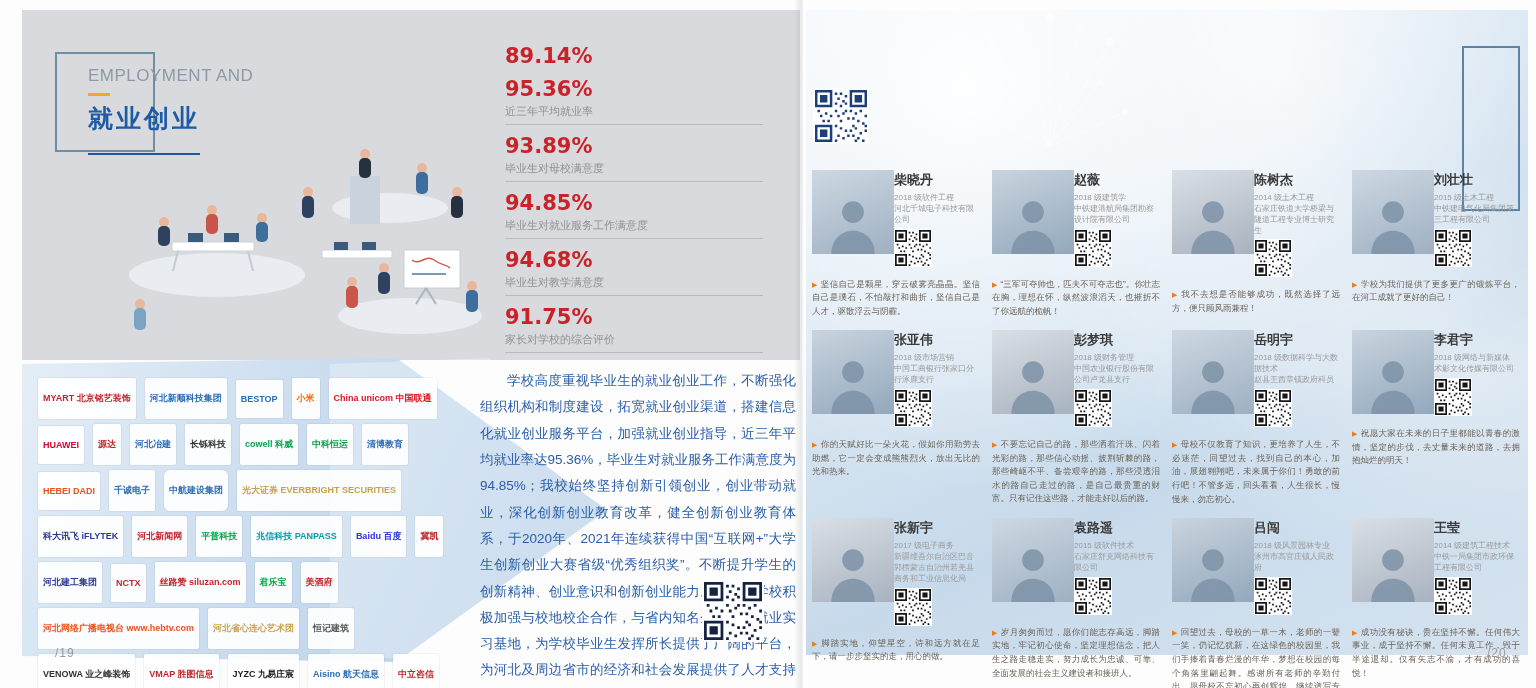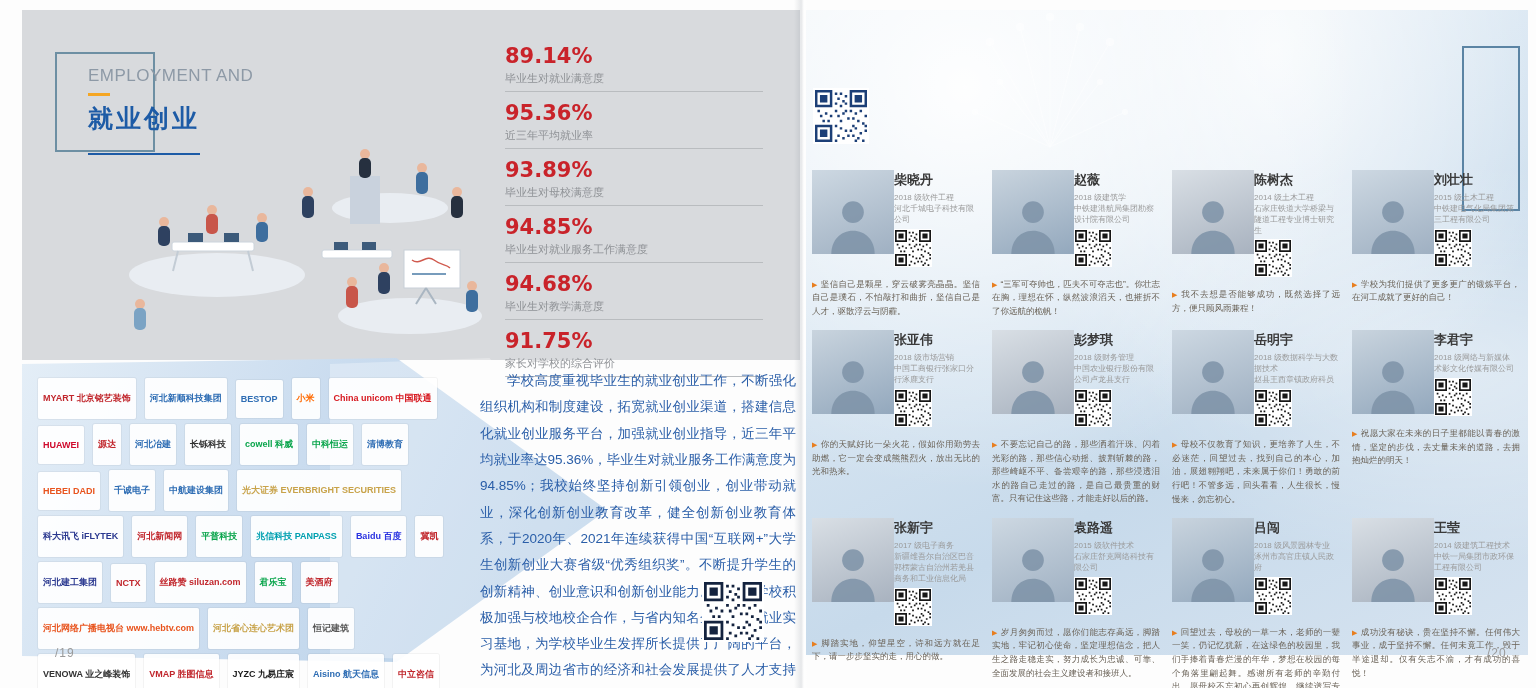--- a/index.html
+++ b/index.html
@@ -177,21 +177,20 @@
       </g>
       <rect x="210" y="160" width="70" height="8" rx="2" fill="#fff" stroke="#ccd4dc"></rect>
       <rect x="222" y="152" width="14" height="8" fill="#3c5a7a"></rect>
       <rect x="250" y="152" width="14" height="8" fill="#3c5a7a"></rect>
     </svg>
 
     <div class="stats">
 
         <div class="stat">
           <div class="stat-val">89.14%</div>
-          <span class="stat-label">毕业生对就业满意度</span>
         </div>
 
         <div class="stat">
           <div class="stat-val">95.36%</div>
           <span class="stat-label">近三年平均就业率</span>
         </div>
 
         <div class="stat">
           <div class="stat-val">93.89%</div>
           <span class="stat-label">毕业生对母校满意度</span>
@@ -239,21 +238,21 @@
         <span class="logo-chip" style="color: rgb(10, 165, 76);">cowell 科威</span>
 
         <span class="logo-chip" style="color: rgb(10, 165, 76);">中科恒运</span>
 
         <span class="logo-chip" style="color: rgb(46, 109, 180);">清博教育</span>
 
         <span class="logo-chip" style="color: rgb(232, 84, 30);">HEBEI DADI</span>
 
         <span class="logo-chip" style="color: rgb(46, 109, 180);">千诚电子</span>
 
-        <span class="logo-chip" style="color: rgb(46, 109, 180);">中航建设集团</span>
+        <span class="logo-chip" style="color: rgb(46, 109, 180); border-radius: 6px;">中航建设集团</span>
 
         <span class="logo-chip" style="color: rgb(200, 163, 74);">光大证券 EVERBRIGHT SECURITIES</span>
 
         <span class="logo-chip" style="color: rgb(43, 57, 144);">科大讯飞 iFLYTEK</span>
 
         <span class="logo-chip" style="color: rgb(193, 39, 45);">河北新闻网</span>
 
         <span class="logo-chip" style="color: rgb(10, 165, 76);">平普科技</span>
 
         <span class="logo-chip" style="color: rgb(0, 160, 176);">兆信科技 PANPASS</span>

